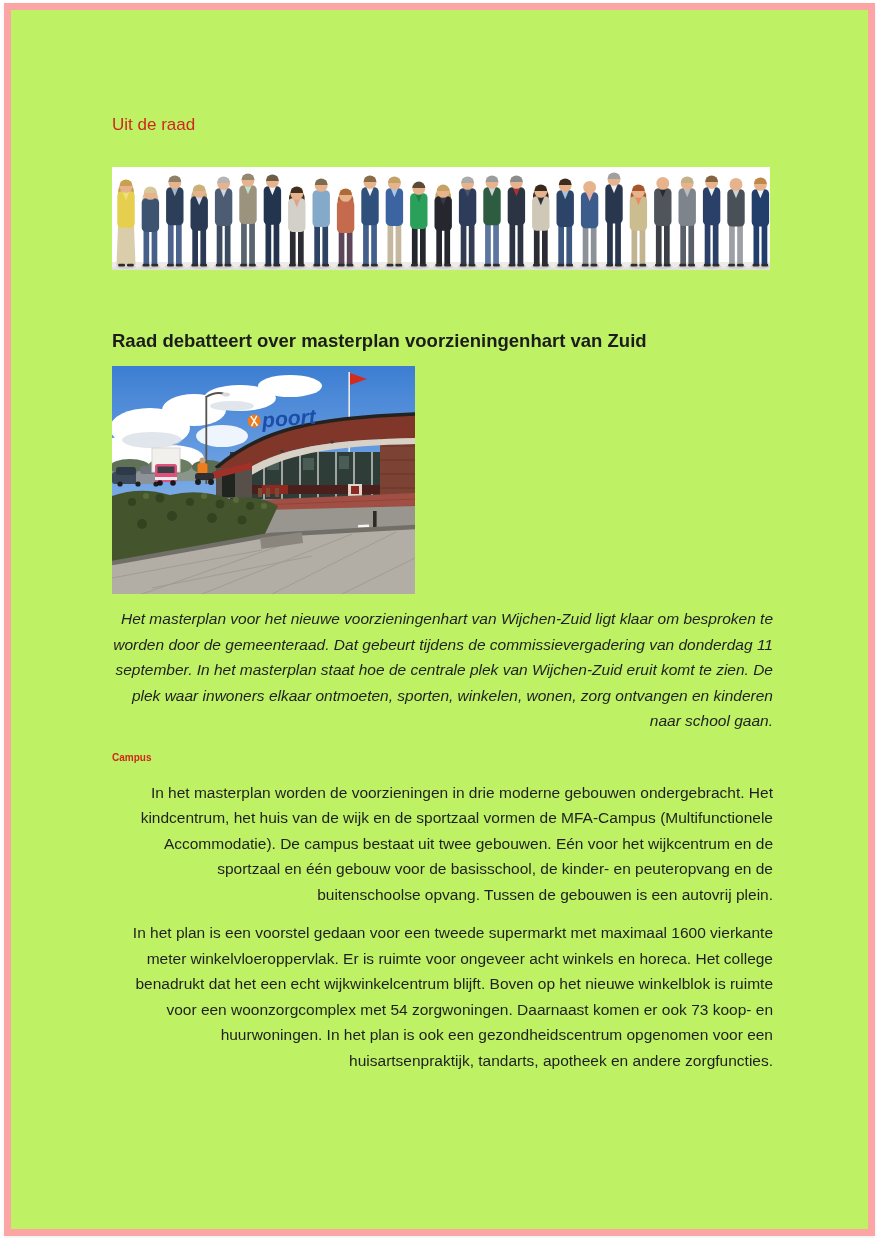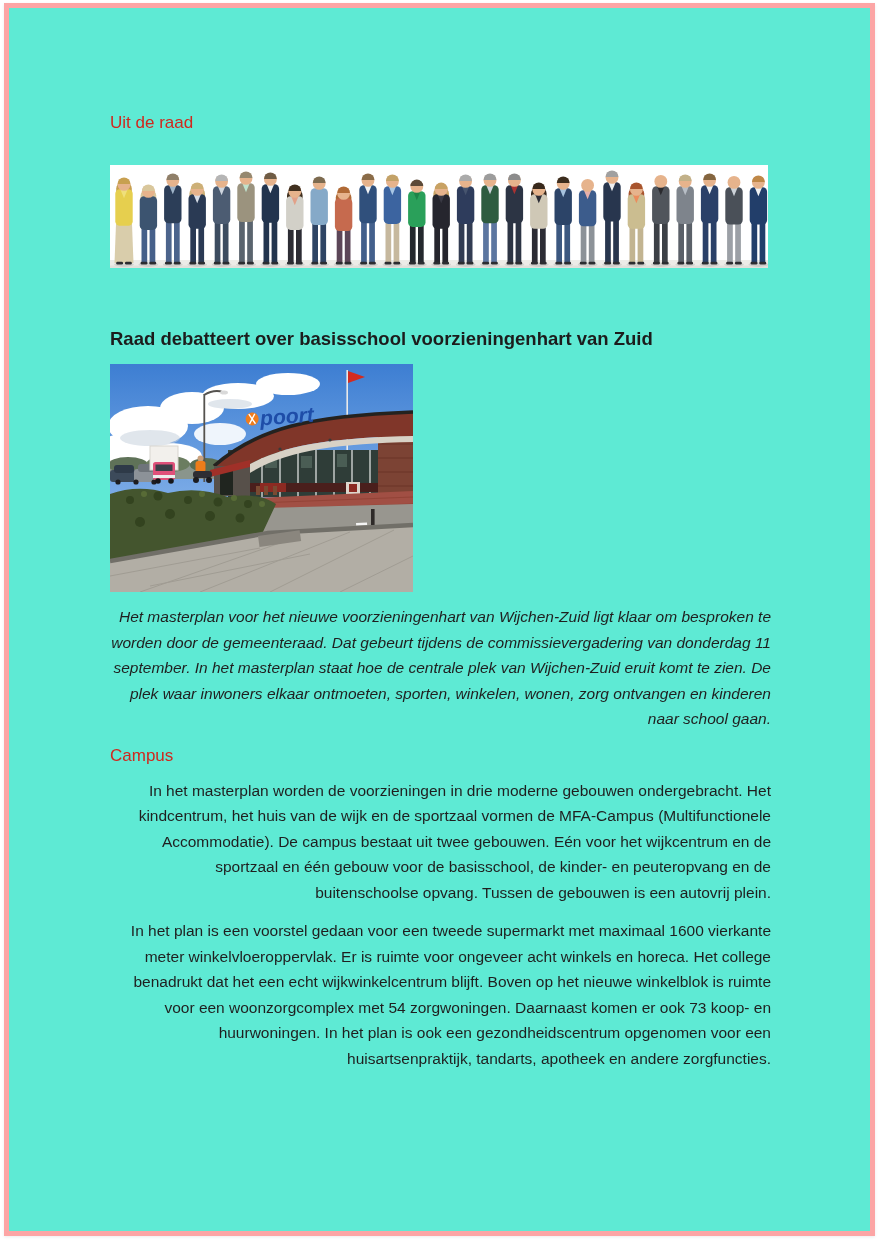--- a/index.html
+++ b/index.html
@@ -1,27 +1,27 @@
 <!DOCTYPE html>
 <html style="--accent: #d0281e;"><head>
 <meta charset="utf-8">
 <style>
   html,body{margin:0;padding:0;background:#fff;}
   body{width:881px;height:1242px;position:relative;font-family:"Liberation Sans",sans-serif;
        -webkit-font-smoothing:antialiased;}
-  .page{position:absolute;left:4px;top:3px;width:871px;height:1233px;background:#5eead4;
-        border:5px solid #fca5a5;box-sizing:border-box;box-shadow:0 1px 3px rgba(0,0,0,0.08);}
+  .page{position:absolute;left:4px;top:3px;width:871px;height:1233px;background:#bef264;
+        border:7px solid #fca5a5;box-sizing:border-box;box-shadow:0 1px 3px rgba(0,0,0,0.08);}
   .content{padding:105px 0 0 101px;width:661px;}
   .kicker{font-size:17px;line-height:20px;color:var(--accent,#d0281e);margin:0;}
   .group-photo{margin-top:32px;width:658px;height:103px;overflow:hidden;background:#fff;}
   h1{font-size:18.5px;line-height:22px;font-weight:bold;color:#1c1c1c;margin:60px 0 0 0;}
   .building-photo{margin-top:14px;width:303px;height:228px;overflow:hidden;}
   p{font-size:15.5px;line-height:25.5px;color:#1f1f1f;margin:0;width:661px;text-align:right;}
   p.intro{margin-top:12px;font-style:italic;}
-  h2{font-size:17px;line-height:19px;font-weight:400;color:var(--accent,#d0281e);margin:14px 0 0 0;}
+  h2{font-size:10px;line-height:19px;font-weight:700;color:var(--accent,#d0281e);margin:14px 0 0 0;}
   p.body-para{margin-top:13px;}
   svg{display:block;}
 </style>
 </head>
 <body>
 
 <div class="page">
   <div class="content">
 
     <div class="kicker">Uit de raad</div>
@@ -325,21 +325,21 @@
             <rect x="640.6" y="96.8" width="6.8" height="2.6" rx="1.2" fill="#2c2c30"></rect>
             <rect x="649.4" y="96.8" width="6.8" height="2.6" rx="1.2" fill="#2c2c30"></rect>
             <rect x="639.6999999999999" y="22.299999999999997" width="17.4" height="37.2" rx="4.5" fill="#223e6a"></rect>
             <path d="M644.6999999999999 22.299999999999997 L652.1 22.299999999999997 L648.4 31.299999999999997 Z" fill="#f0f2f4"></path>
             <circle cx="648.4" cy="17.4" r="6.4" fill="#e6b38c"></circle>
             <path d="M642 16.9 a 6.4 6.4 0 0 1 12.8 0 Z" fill="#bf8848"></path>
           </g>
         </svg>
     </div>
 
-    <h1>Raad debatteert over basisschool voorzieningenhart van Zuid</h1>
+    <h1>Raad debatteert over masterplan voorzieningenhart van Zuid</h1>
 
     <div class="building-photo">
       <svg viewBox="0 0 303 228" width="303" height="228">
         <defs>
           <linearGradient id="sky" x1="0" y1="0" x2="0" y2="1">
             <stop offset="0" stop-color="#3d7ed2"></stop>
             <stop offset="1" stop-color="#8ab6ec"></stop>
           </linearGradient>
         </defs>
 

